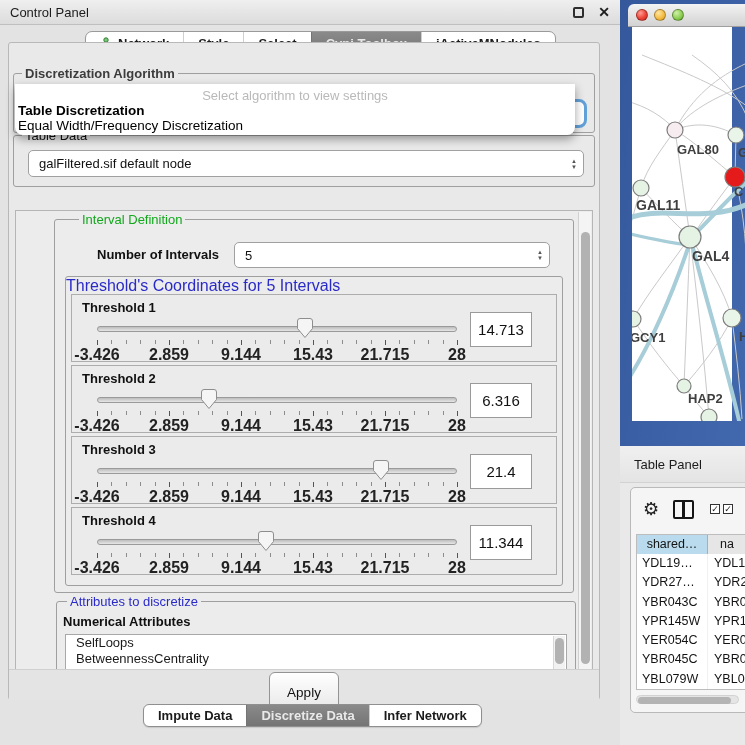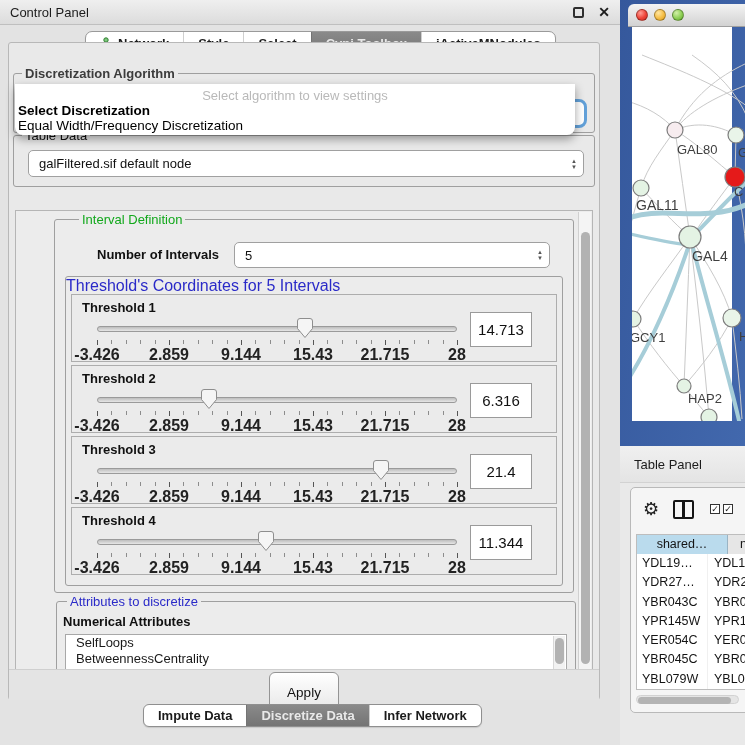--- a/index.html
+++ b/index.html
@@ -114,21 +114,21 @@
   
   #network-window { position:absolute; left:620px; top:0; width:125px; height:446px;
     background:linear-gradient(100deg,#35589c,#4268ad); }
   .net-titlebar { position:absolute; left:8px; top:4px; right:0; height:23px;
     background:linear-gradient(#f3f3f3,#d2d2d2); border-radius:6px 0 0 0; border-bottom:1px solid #9f9f9f;
     display:flex; align-items:center; padding-left:8px; }
   .traffic { width:12px; height:12px; border-radius:50%; margin-right:6px; border:1px solid rgba(0,0,0,.3); }
   .traffic.red    { background:radial-gradient(circle at 35% 30%, #ff9d94, #ee4438 55%, #c92a20); }
   .traffic.yellow { background:radial-gradient(circle at 35% 30%, #ffe6a0, #f5bd45 55%, #d99a1d); }
   .traffic.green  { background:radial-gradient(circle at 35% 30%, #d2f0a8, #8ecf55 55%, #5ea62c); }
-  .net-canvas { position:absolute; left:12px; top:27px; width:100px; height:394px; background:#fff; }
+  .net-canvas { position:absolute; left:12px; top:27px; width:100px; height:394px; background:#fff;font-weight:bold; }
 
   #table-strip { position:absolute; left:620px; top:446px; width:125px; height:299px; background:#e9e9e9; }
   .table-strip-header { position:absolute; left:0; top:0; right:0; height:37px;
     background:linear-gradient(#f0f0f0,#e4e4e4); border-bottom:1px solid #d2d2d2;
     font-size:13px; color:#1c1c1c; display:flex; align-items:center; padding-left:14px; }
   #table-card { position:absolute; left:10px; top:41px; width:118px; height:226px;
     background:#f5f5f5; border:1px solid #b9b9b9; border-radius:5px 0 0 5px; overflow:hidden; }
   .card-toolbar { position:absolute; left:0; top:0; right:0; height:42px;
     display:flex; align-items:center; padding-left:12px; }
   .gear-icon { font-size:18px; color:#222; margin-right:14px; line-height:18px; }
@@ -136,21 +136,21 @@
   .split-icon { width:21px; height:19px; border:2.5px solid #141414; border-radius:2px;
     margin-right:16px; position:relative; }
   .split-icon::after { content:""; position:absolute; left:7px; top:0; bottom:0; width:2.5px; background:#141414; }
   .mini-check { width:10px; height:10px; border:1.5px solid #333; background:#fff; margin-right:3px;
     font-size:9px; line-height:8px; color:#222; text-align:center; }
   .mini-check::after { content:"✓"; }
 
   .mini-table { position:absolute; left:5px; top:46px; width:130px; bottom:22px; background:#fff;
     border:1px solid #bdbdbd; overflow:hidden; font-size:12.5px; color:#141414; }
   .mt-header { display:flex; height:19px; line-height:18px; }
-  .mt-header .c1 { width:91px; background:#badbed; border-right:1px solid #9ab4c4; text-align:center; }
+  .mt-header .c1 { width:71px; background:#badbed; border-right:1px solid #9ab4c4; text-align:center; }
   .mt-header .c2 { flex:1; background:#e6e6e6; padding-left:12px; }
   .mt-row { display:flex; height:19.3px; line-height:19px; white-space:nowrap; }
   .mt-row .c1 { width:71px; padding-left:5px; border-right:1px solid #f0f0f0; overflow:hidden; }
   .mt-row .c2 { flex:1; padding-left:6px; overflow:hidden; }
   .hscrollbar { position:absolute; left:5px; right:8px; bottom:8px; height:9px;
     background:#e5e5e5; border-radius:5px; border:1px solid #d2d2d2; }
   .hscroll-thumb { position:absolute; left:1px; top:0.5px; width:92%; height:7px; background:#b4b4b4; border-radius:4px; }
 </style>
 </head>
 <body>
@@ -411,21 +411,21 @@
 
     <div class="bottom-tabbar" id="bottom-tabbar">
         <div class="tab">Impute Data</div>
         <div class="tab selected">Discretize Data</div>
         <div class="tab">Infer Network</div>
       </div>
   </div>
 
   <div id="popup">
     <div class="popup-hint">Select algorithm to view settings</div>
-    <div class="popup-opt b">Select Discretization</div>
+    <div class="popup-opt b">Table Discretization</div>
     <div class="popup-opt r">Equal Width/Frequency Discretization</div>
   </div>
 
   <div id="network-window">
     <div class="net-titlebar">
       <span class="traffic red"></span>
       <span class="traffic yellow"></span>
       <span class="traffic green"></span>
     </div>
     <div class="net-canvas">

